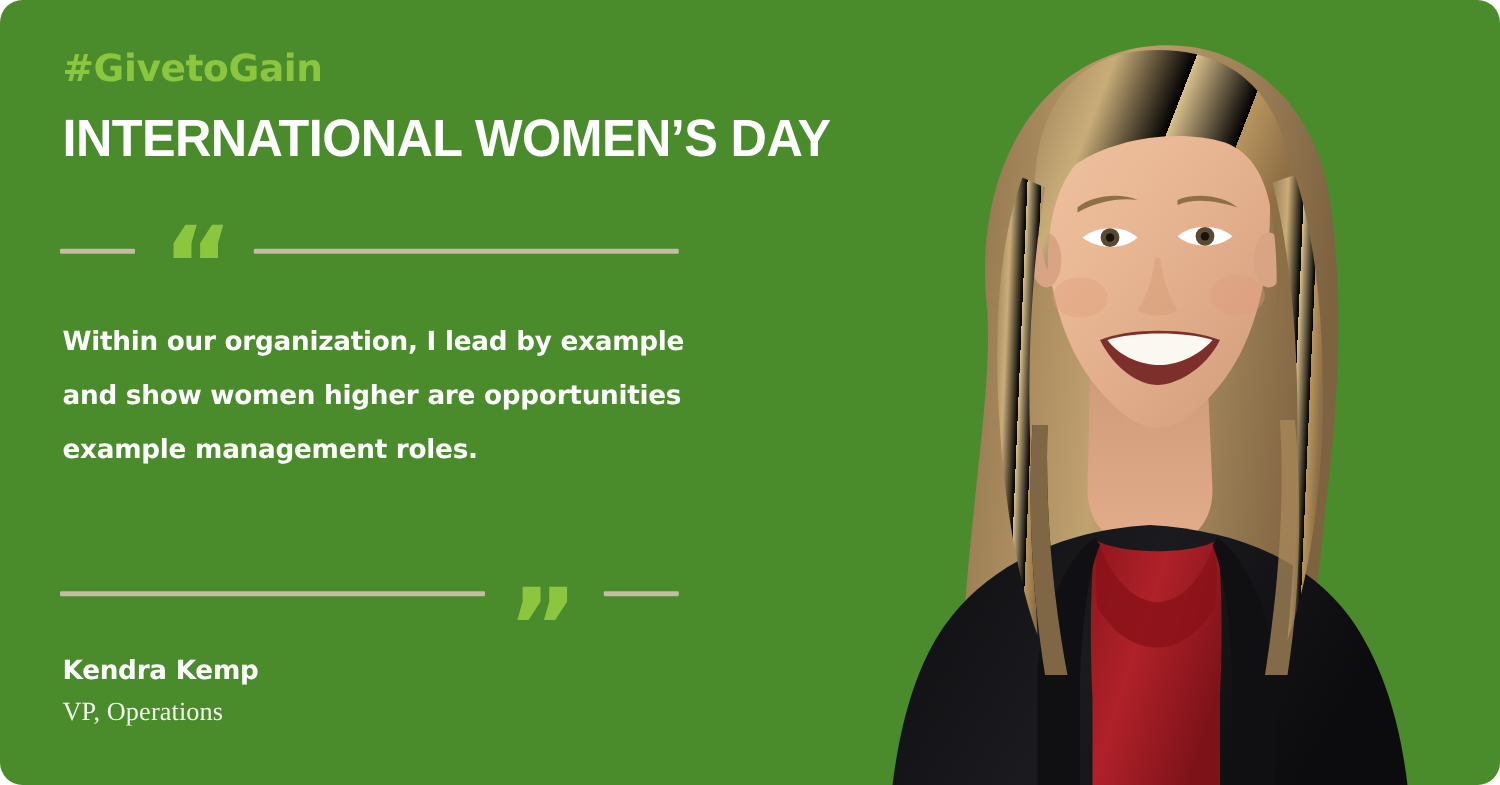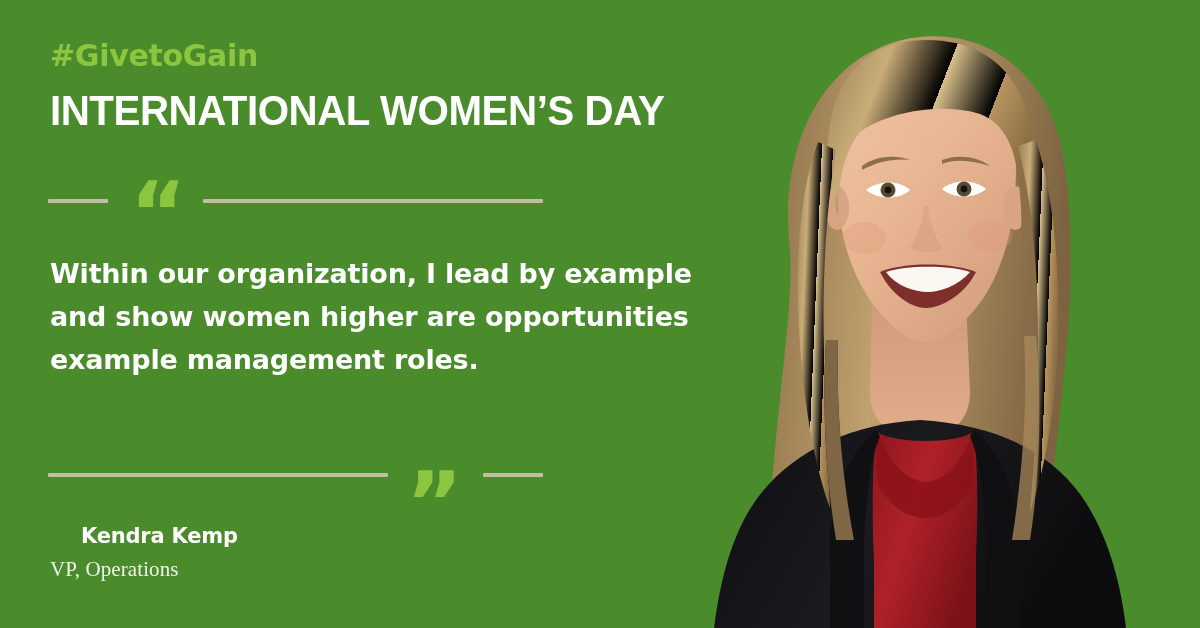--- a/index.html
+++ b/index.html
@@ -10,20 +10,21 @@
   body {
     font-family: "Liberation Sans", sans-serif;
   }
 
   .poster {
     position: relative;
     width: 1200px;
     height: 628px;
     overflow: hidden;
     background: #4a8b2c;
+    border-radius: 18px;
   }
 
   
   .content {
     position: absolute;
     left: 0;
     top: 0;
     width: 660px;
     height: 628px;
     z-index: 5;
@@ -98,21 +99,21 @@
     position: relative;
     top: 28px;
   }
 
   
   .quote-text {
     position: absolute;
     left: 50px;
     top: 252px;
     width: 580px;
-    font-size: 27px;
+    font-size: 21px;
     line-height: 43px;
     font-weight: 700;
     letter-spacing: -0.2px;
     color: #ffffff;
     font-family: "DejaVu Sans", sans-serif;
   }
   .quote-text .qline { display: block; white-space: nowrap; }
 
   
   .attribution {
@@ -120,21 +121,20 @@
     left: 50px;
     top: 522px;
   }
   .attr-name {
     font-size: 21px;
     line-height: 28px;
     font-weight: 700;
     color: #ffffff;
     font-family: "DejaVu Sans", sans-serif;
     letter-spacing: -0.2px;
-    margin-left: 31px;
   }
   .attr-role {
     margin-top: 6px;
     font-size: 21px;
     line-height: 26px;
     font-weight: 400;
     color: #f2f4ee;
     font-family: Liberation Serif, serif;
     letter-spacing: 0.1px;
   }

